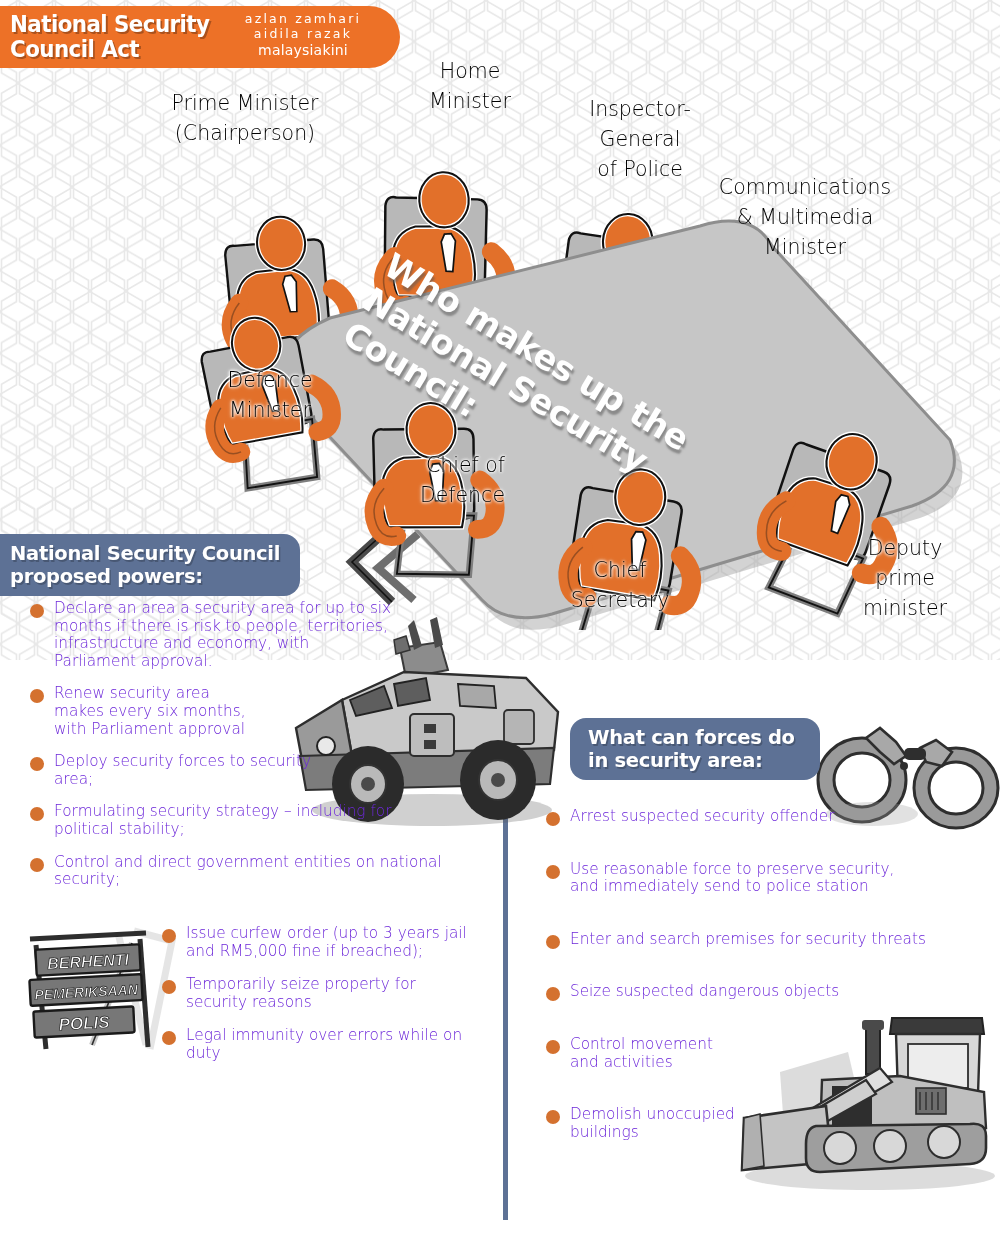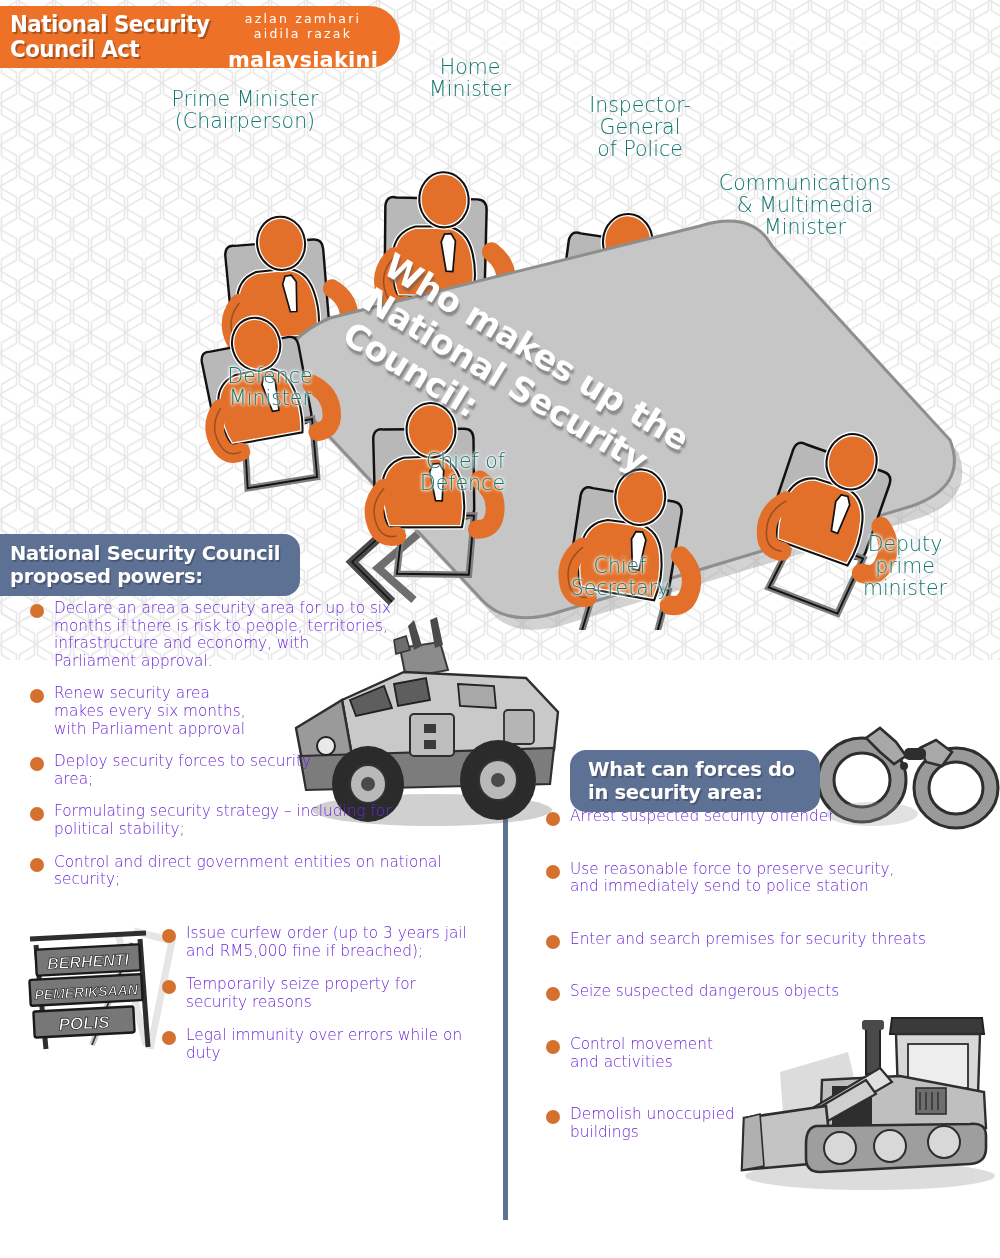--- a/index.html
+++ b/index.html
@@ -51,39 +51,39 @@
     width: 150px;
   }
   #byline .credit {
     font-size: 12.5px;
     letter-spacing: 2.2px;
     line-height: 14.5px;
     white-space: pre-line;
     font-family: "DejaVu Sans", sans-serif;
   }
   #byline .brand {
-    font-size: 21px;
-    font-weight: bold;
+    font-size: 14px;
+    font-weight: normal;
     letter-spacing: 0.2px;
-    margin-top: 7px;
+    margin-top: 1px;
     font-family: "DejaVu Sans", sans-serif;
   }
 
   
   #council-scene {
     position: absolute;
     left: 0; top: 60px;
     width: 1000px; height: 570px;
     z-index: 3;
   }
   .seat-label {
     position: absolute;
     font-size: 20.5px;
-    line-height: 22px;
-    color: #0f766e;
+    line-height: 30px;
+    color: #000000;
     white-space: pre-line;
     text-align: center;
     z-index: 5;
     font-family: "DejaVu Sans", sans-serif;
     font-weight: 300;
   }
   .seat-label.shadowed {
     text-shadow: 0 0 3px #fff, 0 0 3px #fff, 0 0 3px #fff, 0 0 5px #fff;
   }
   #label-pm         { left: 150; left: 150px; top: 88px;  width: 190px; }
@@ -134,21 +134,20 @@
     left: -18px; top: 534px;
     width: 318px; height: 62px;
     border-radius: 0 16px 16px 0;
     padding-left: 28px;
   }
   #banner-forces {
     left: 570px; top: 718px;
     width: 250px; height: 62px;
     border-radius: 16px;
     padding-left: 18px;
-    margin-top: 32px;
   }
 
   
   .bullet-list { position: absolute; z-index: 7; }
   .bullet {
     position: relative;
     padding-left: 28px;
     color: #6d28d9;
     font-family: "DejaVu Sans", sans-serif;
     font-weight: 300;

